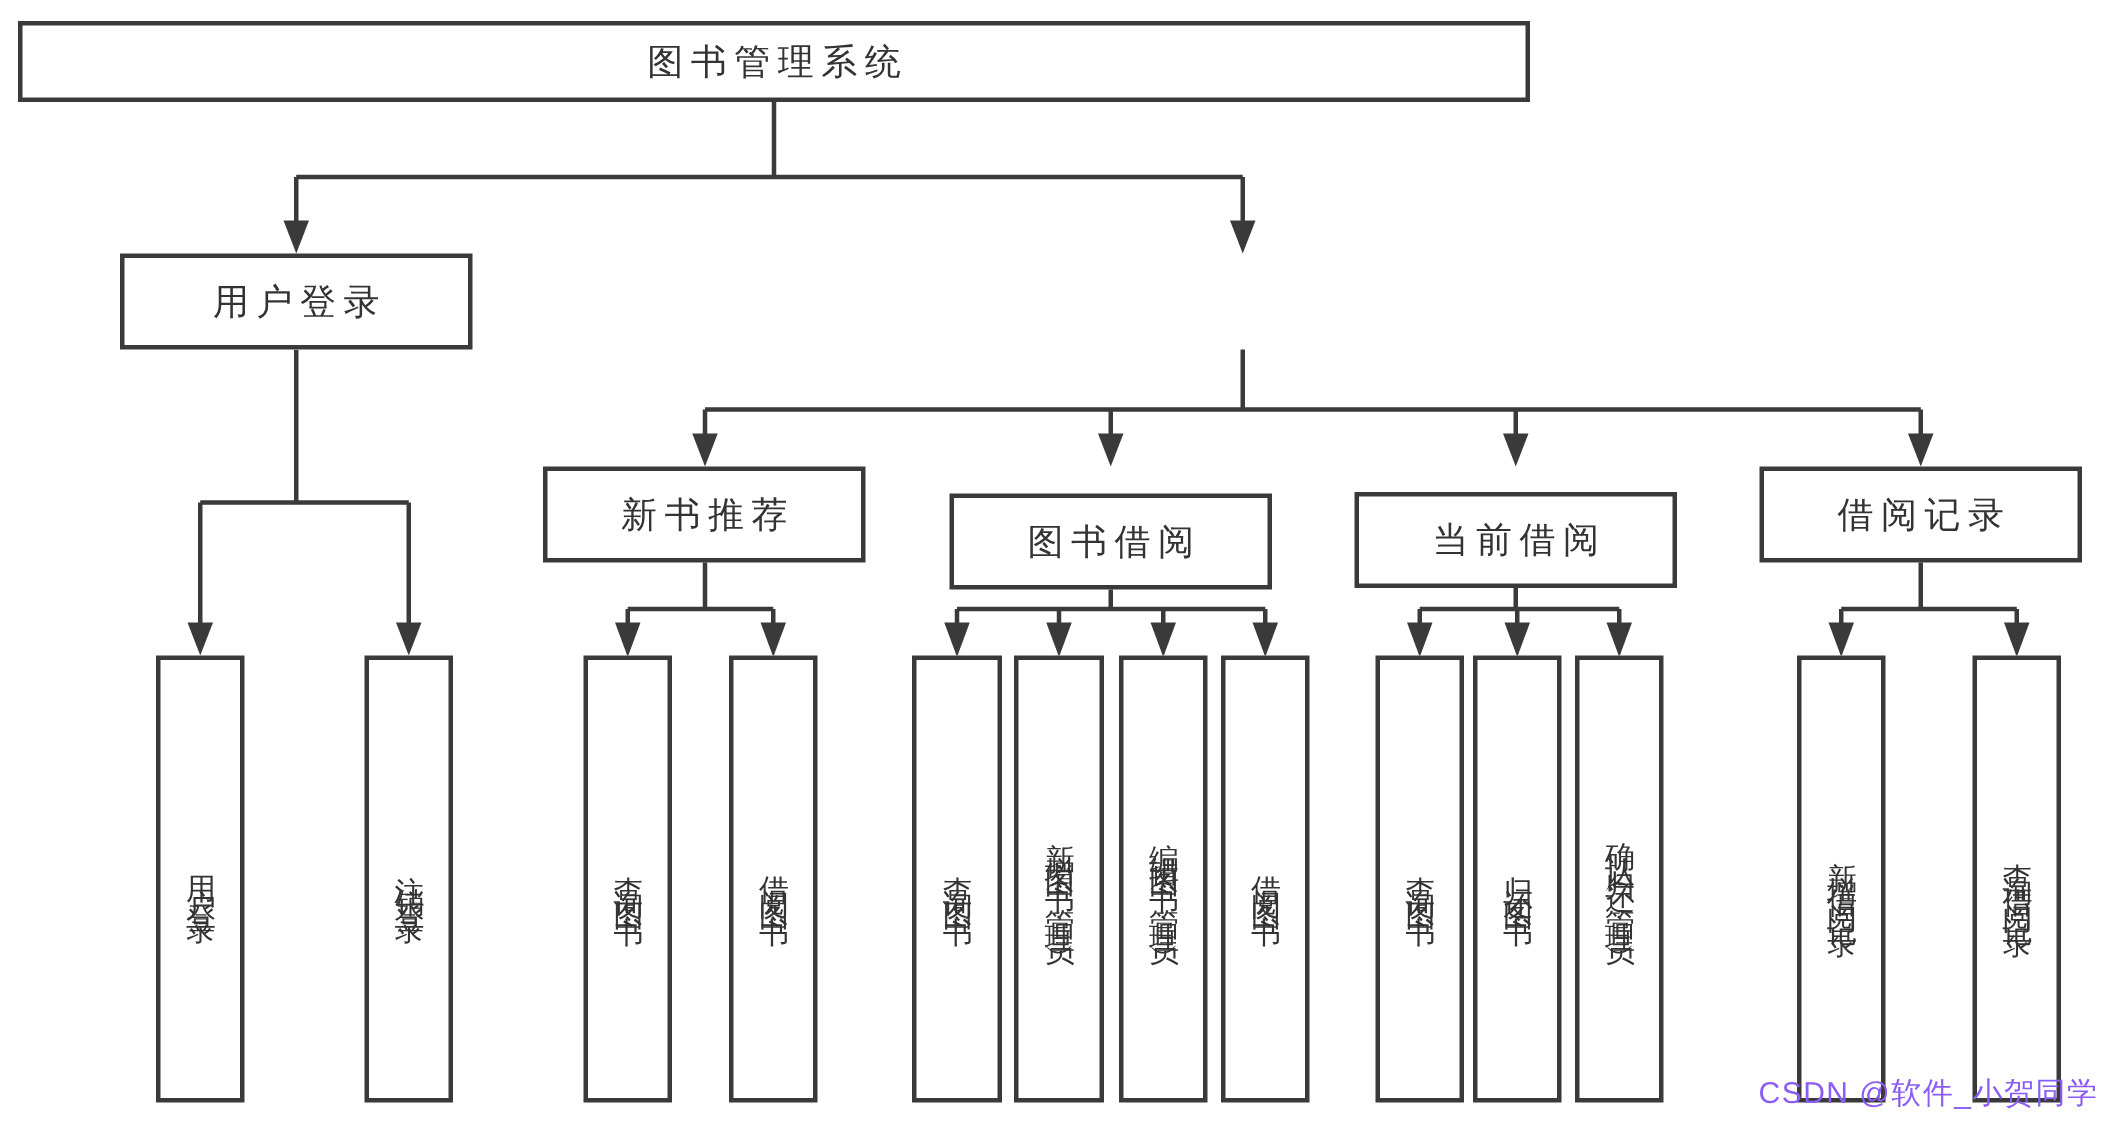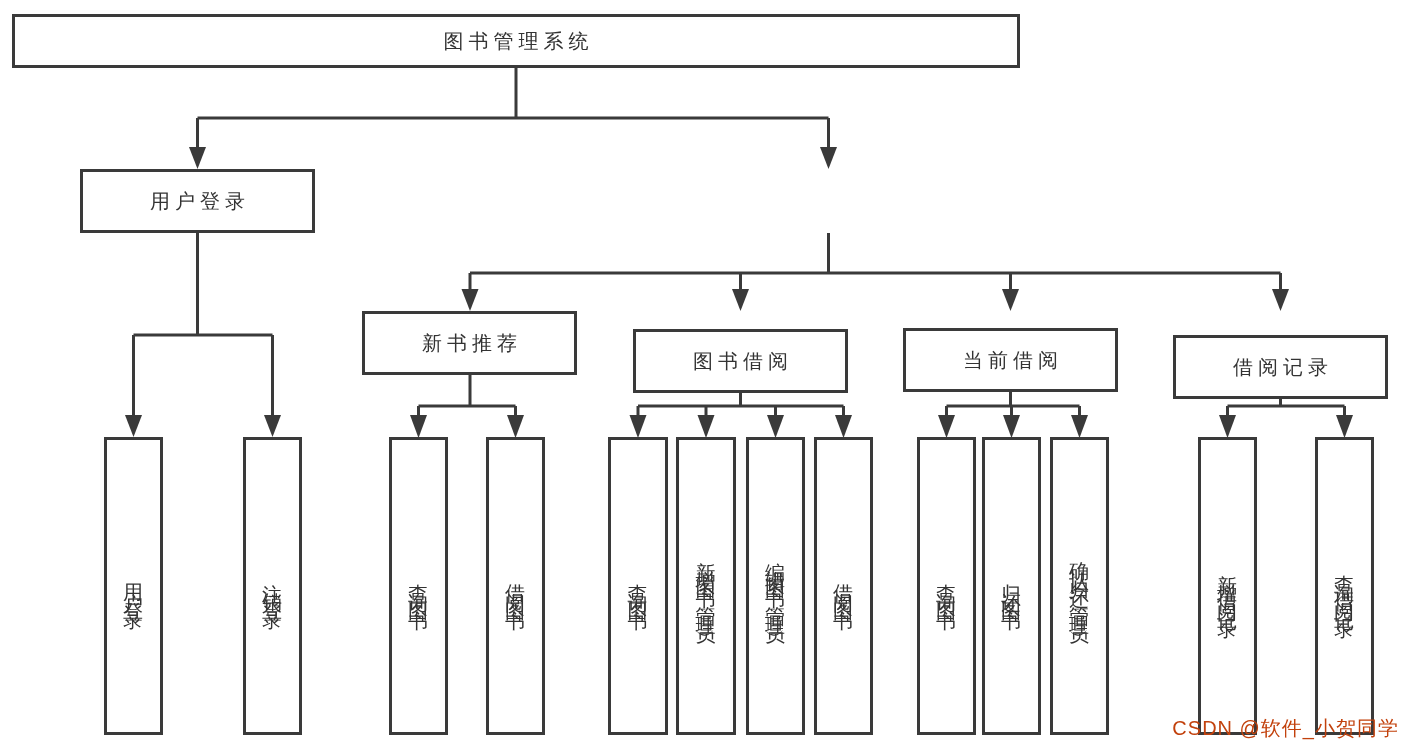--- a/index.html
+++ b/index.html
@@ -15,41 +15,41 @@
     position: absolute;
     box-sizing: border-box;
     border: 3px solid #3a3a3a;
     background: #ffffff;
     display: flex;
     align-items: center;
     justify-content: center;
     color: #333333;
   }
   .h-label {
-    font-size: 20px;
+    font-size: 24px;
     letter-spacing: 5px;
     padding-left: 5px;
     white-space: nowrap;
   }
   .v-label {
     writing-mode: vertical-rl;
     text-orientation: mixed;
     font-size: 20px;
     line-height: 1;
     letter-spacing: 9px;
     white-space: nowrap;
   }
   
   #root            { left: 12px;   top: 14px;  width: 1008px; height: 54px; }
   #n-user-login    { left: 80px;   top: 169px; width: 235px;  height: 64px; }
   #n-book-mgmt     { left: 711px;  top: 169px; width: 235px;  height: 64px; }
   #n-new-books     { left: 362px;  top: 311px; width: 215px;  height: 64px; font-family: Liberation Serif, serif; }
   #n-book-borrow   { left: 633px;  top: 311px; width: 215px;  height: 64px; margin-top: 18px; }
   #n-current-brw   { left: 903px;  top: 328px; width: 215px;  height: 64px; }
-  #n-brw-records   { left: 1173px; top: 311px; width: 215px;  height: 64px; margin-top: 24px; }
+  #n-brw-records   { left: 1173px; top: 311px; width: 215px;  height: 64px; }
   .leaf { top: 437px; height: 298px; width: 59px; }
   #l1  { left: 104px; }
   #l2  { left: 243px; }
   #l3  { left: 389px; }
   #l4  { left: 486px; }
   #l5  { left: 608px; width: 60px; }
   #l6  { left: 676px; width: 60px; }
   #l7  { left: 746px; }
   #l8  { left: 814px; }
   #l9  { left: 917px; }
@@ -65,21 +65,21 @@
   }
   svg.connectors path  { stroke: #3a3a3a; stroke-width: 3; fill: none; }
   svg.connectors line  { stroke: #3a3a3a; stroke-width: 3; }
   svg.connectors polygon { fill: #3a3a3a; stroke: none; }
   .watermark {
     position: absolute;
     right: 6px;
     top: 715px;
     font-size: 20px;
     letter-spacing: 1px;
-    color: #c2410c;
+    color: #8b5cf6;
     z-index: 5;
     white-space: nowrap;
   }
 </style>
 </head>
 <body>
 
 <div class="canvas">
 
   <svg class="connectors" viewBox="0 0 1405 747" xmlns="http://www.w3.org/2000/svg">

